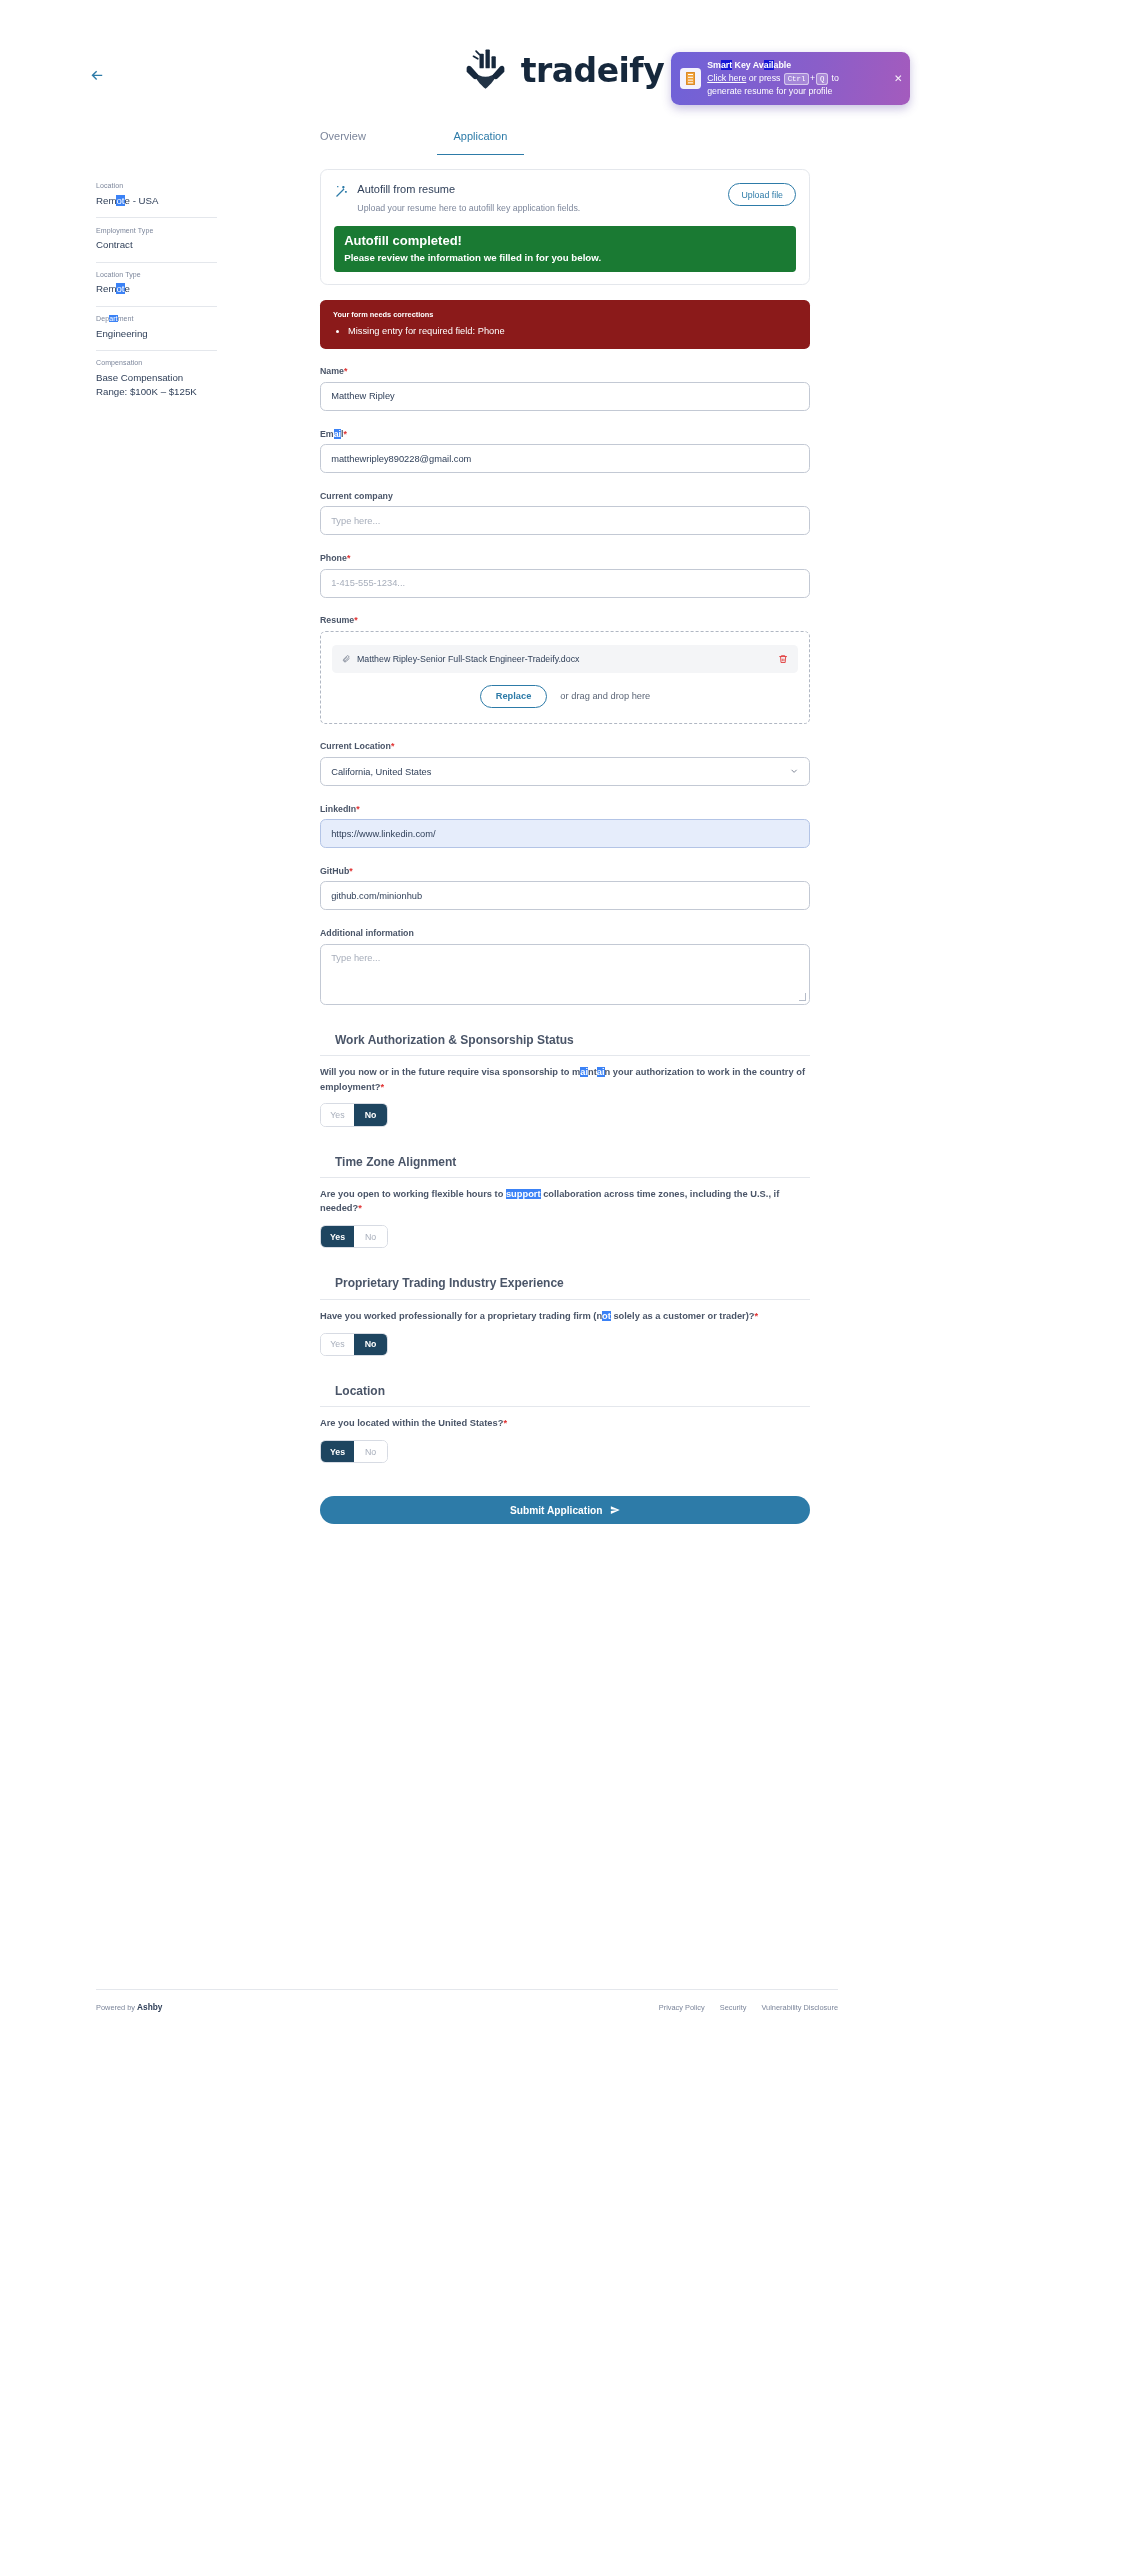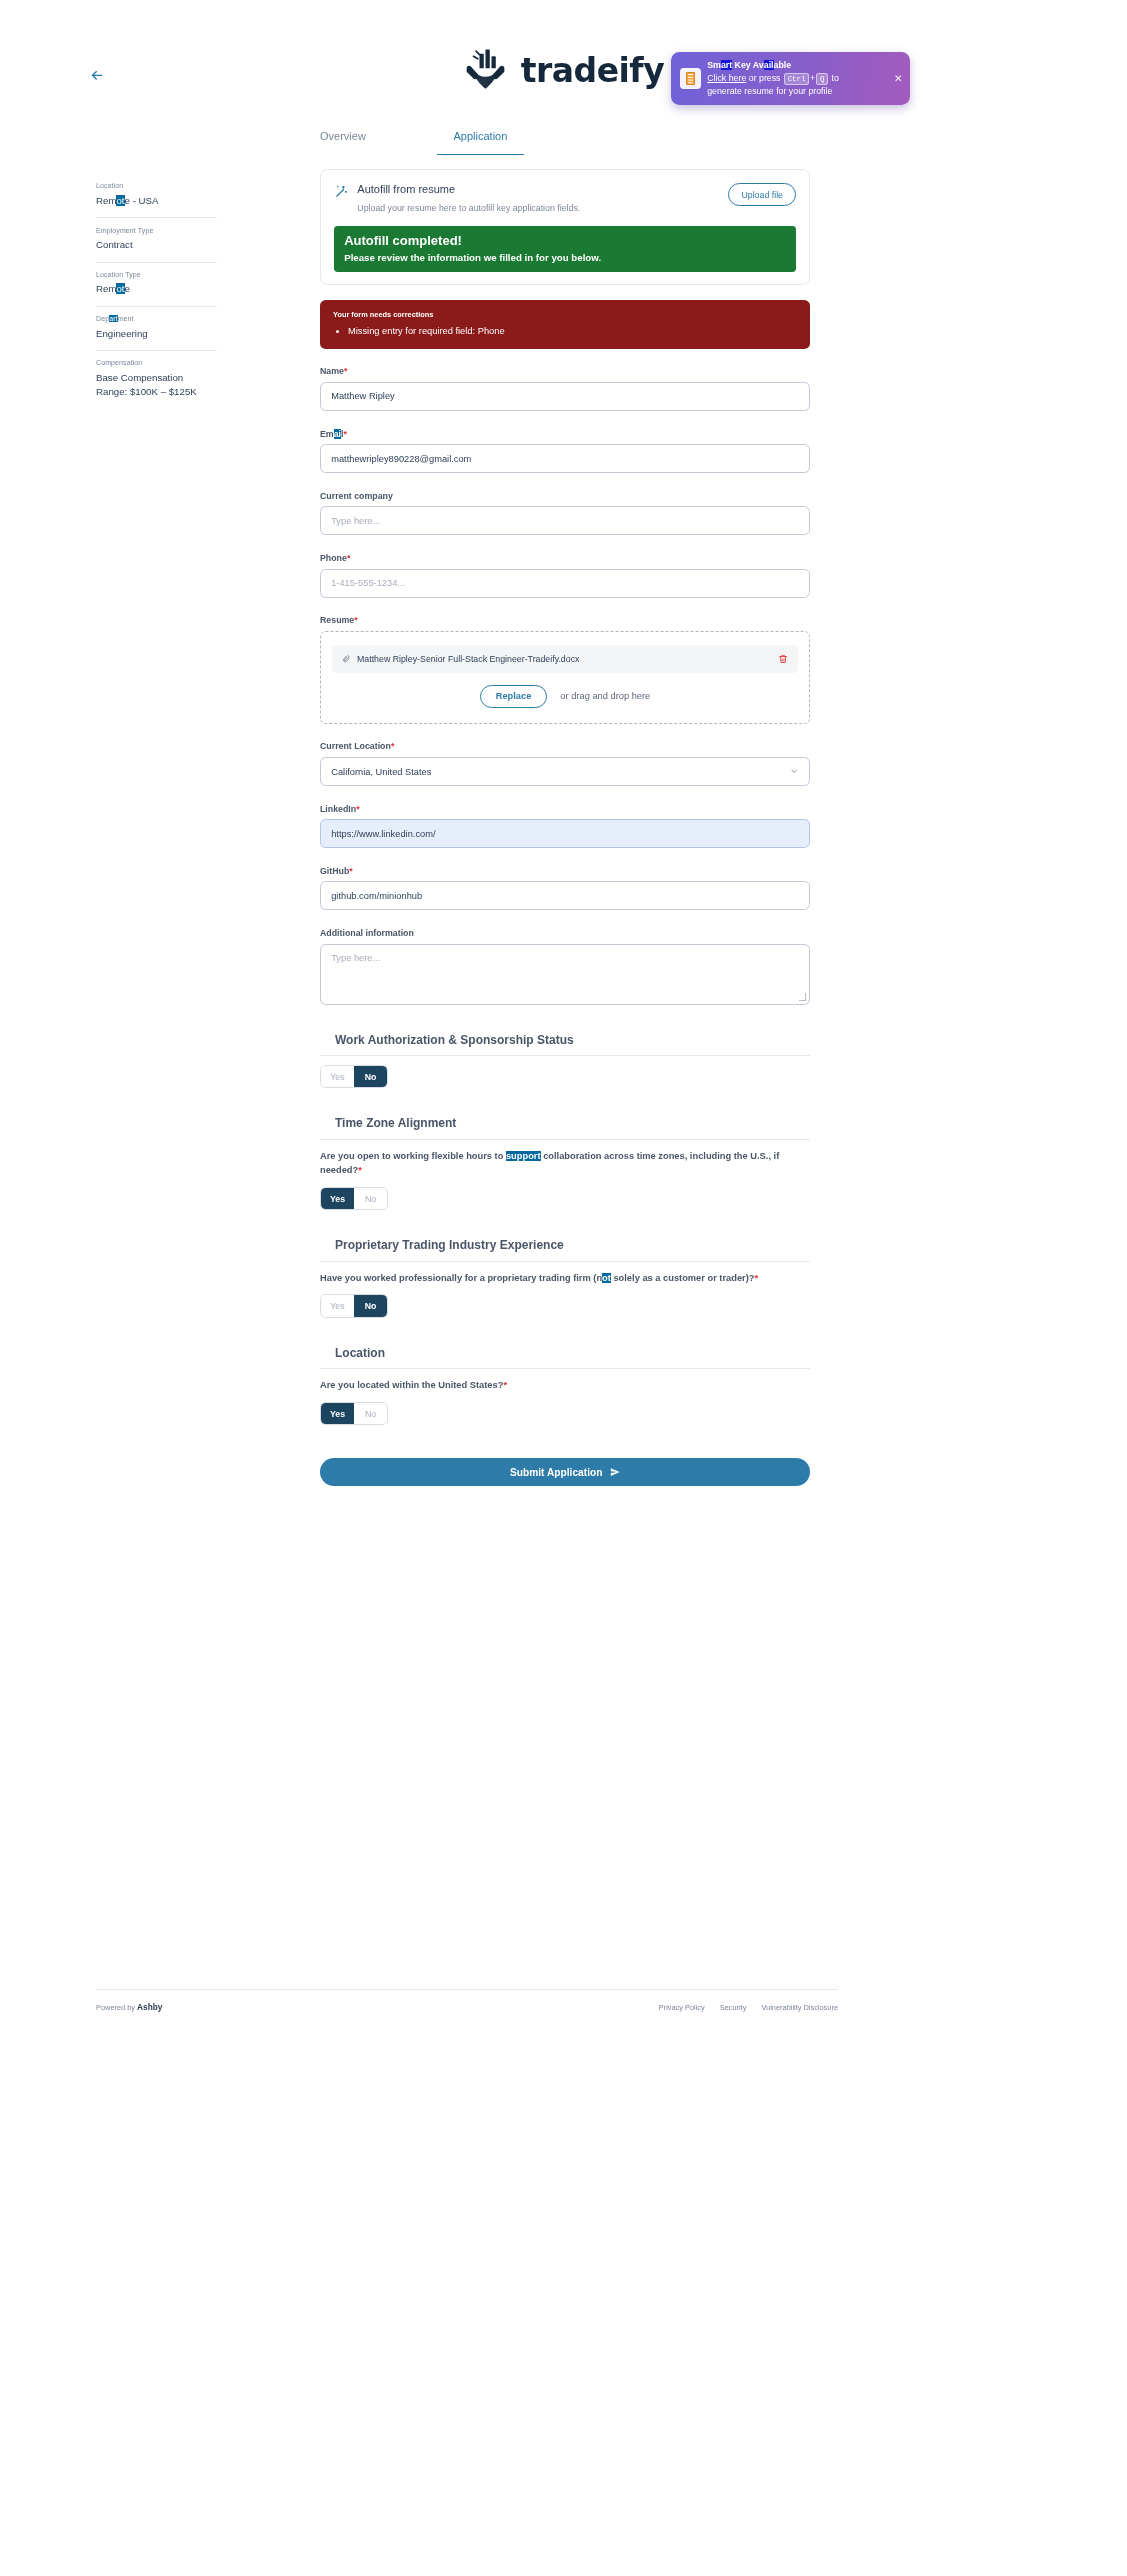--- a/index.html
+++ b/index.html
@@ -82,21 +82,21 @@
     font-size:11px;color:#7c869b;cursor:pointer;padding-bottom:12px;
   }
   .tab.active{color:#2d7ba8;border-bottom:1.9px solid #2d7ba8;padding:0 16.7px 12px 16.7px;margin-left:13px;}
 
   
   .sidebar{position:absolute;left:96px;top:174px;width:121px;}
   .side-block{padding:8.3px 0 9.3px 0;border-bottom:0.9px solid #e4e7ec;}
   .side-block:last-child{border-bottom:none;}
   .side-label{font-size:7px;color:#7c869b;margin-bottom:4.6px;letter-spacing:0.1px;}
   .side-value{font-size:9.7px;color:#31415a;line-height:1.45;}
-  .sel{background:#0369a1;color:#ffffff;}
+  .sel{background:#3b82f6;color:#ffffff;}
 
   
   .main{position:absolute;left:320px;top:169px;width:490px;}
 
   
   .autofill-card{
     border:0.9px solid #e4e7ec;border-radius:7.4px;background:#fff;
     padding:13px 13px 12px 13px;
   }
   .af-head{display:flex;align-items:flex-start;}
@@ -355,20 +355,21 @@
   </div>
 
   <div class="field">
     <div class="flabel">Additional information</div>
     <div class="textarea">Type here...</div>
   </div>
 
   <div class="section">
     <div class="sec-title">Work Authorization &amp; Sponsorship Status</div>
     <div class="sec-rule"></div>
+    <div class="question"><span>Will you now or in the future require visa sponsorship to m</span><span class="sel">ai</span><span>nt</span><span class="sel">ai</span><span>n your authorization to work in the country of employment?</span><span class="req">*</span></div>
     <div class="yn">
       <div>Yes</div>
       <div class="on">No</div>
     </div>
   </div>
 
   <div class="section">
     <div class="sec-title">Time Zone Alignment</div>
     <div class="sec-rule"></div>
     <div class="question"><span>Are you open to working flexible hours to </span><span class="sel">support</span><span> collaboration across time zones, including the U.S., if needed?</span><span class="req">*</span></div>

